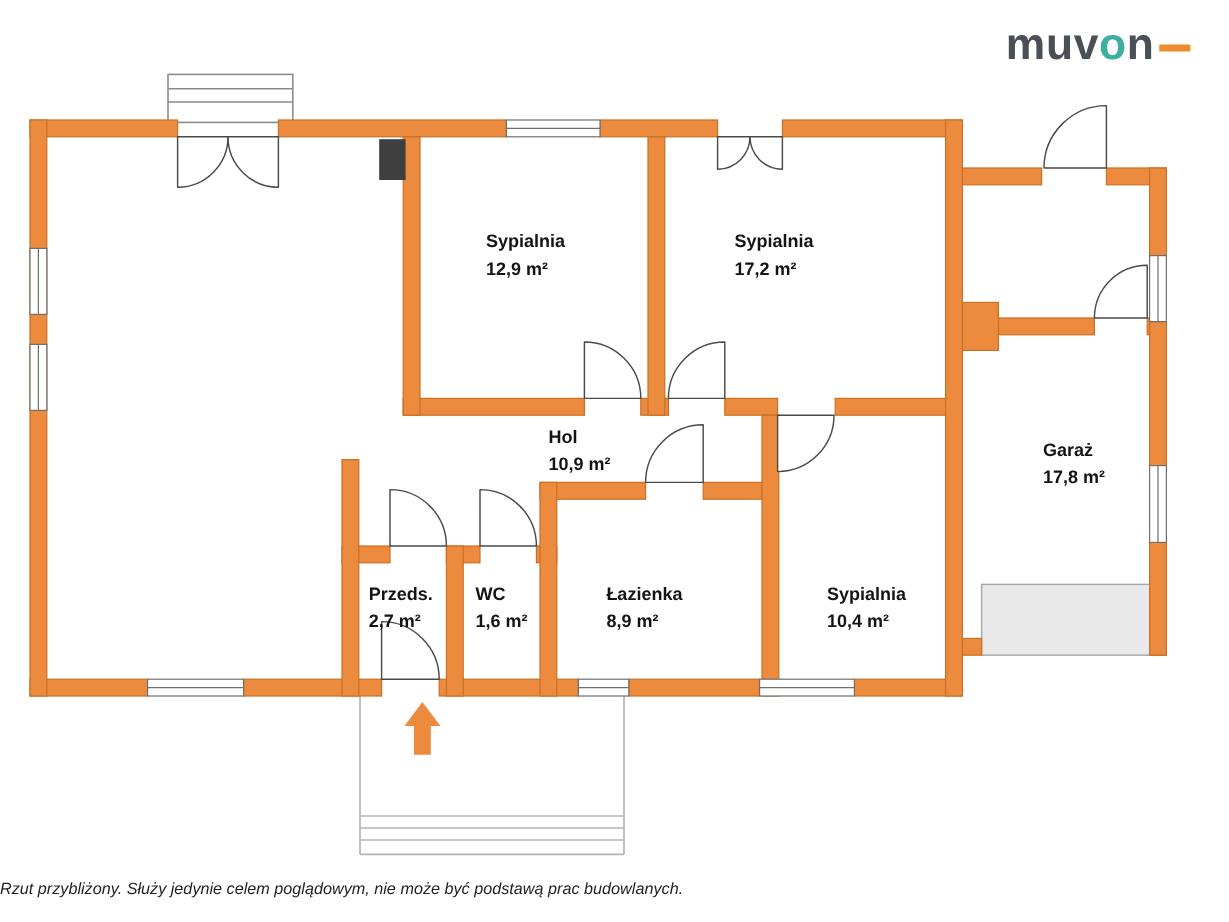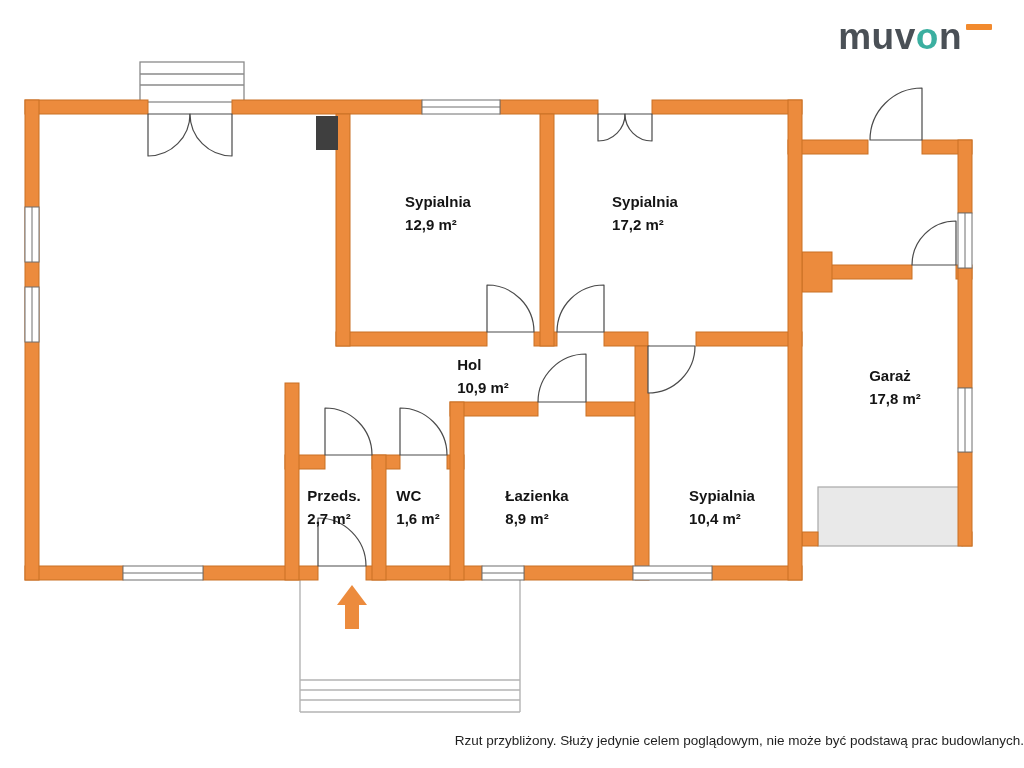--- a/index.html
+++ b/index.html
@@ -8,32 +8,32 @@
     font-family:"Liberation Sans",sans-serif;
   }
   .plan-svg{position:absolute;left:0;top:0;}
   .room-label{
     position:absolute;transform:translate(-50%,-50%);
     text-align:left;font-weight:bold;font-size:15px;color:#141414;
     line-height:1.55;white-space:nowrap;z-index:5;
   }
   .room-name,.room-area{display:block;}
   .logo{
-    position:absolute;top:18px;right:32px;display:flex;align-items:flex-start;
+    position:absolute;top:18px;right:32px;display:flex;align-items:center;
     font-size:37px;font-weight:bold;color:#4a5056;letter-spacing:.5px;z-index:6;
     line-height:1;
   }
   .logo .logo-o{color:#3bafa0;}
   .logo .logo-dash{
     display:inline-block;width:26px;height:6px;background:#f28a2e;
     margin-left:4px;margin-top:6px;border-radius:1px;
   }
   .footer{
-    position:absolute;left:0;bottom:20px;width:100%;text-align:right;
-    font-size:13.5px;color:#1f1f1f;z-index:5;
+    position:absolute;left:0;bottom:20px;width:100%;text-align:left;
+    font-size:13.5px;color:#1f1f1f;z-index:5;font-style:italic;
   }
 </style>
 </head>
 <body>
 
 <div class="canvas">
 
   <div class="logo">
     <span>muv</span>
     <span class="logo-o">o</span>

